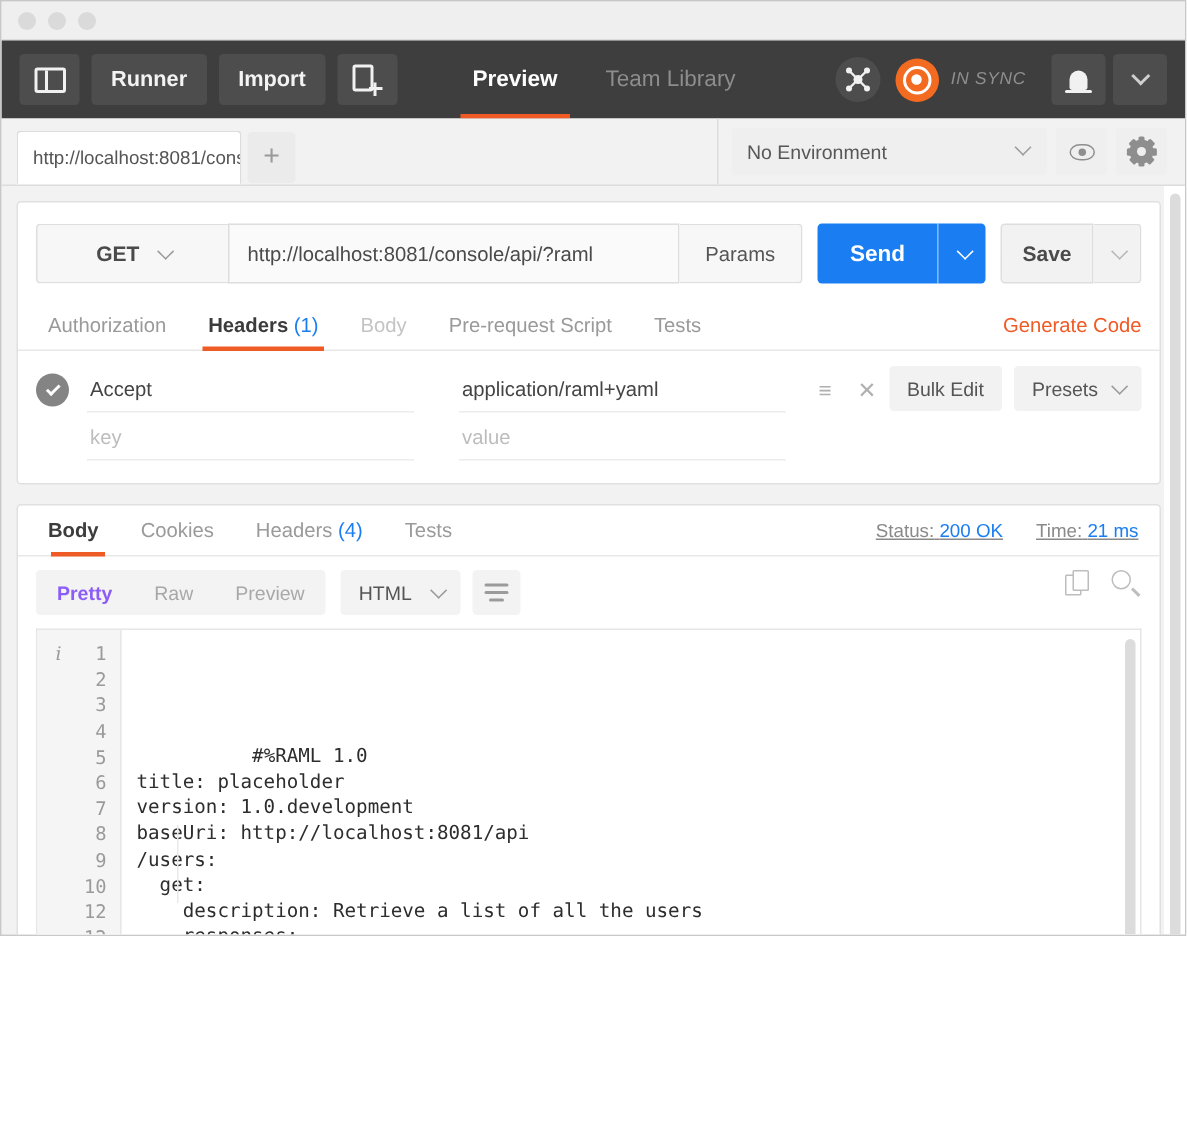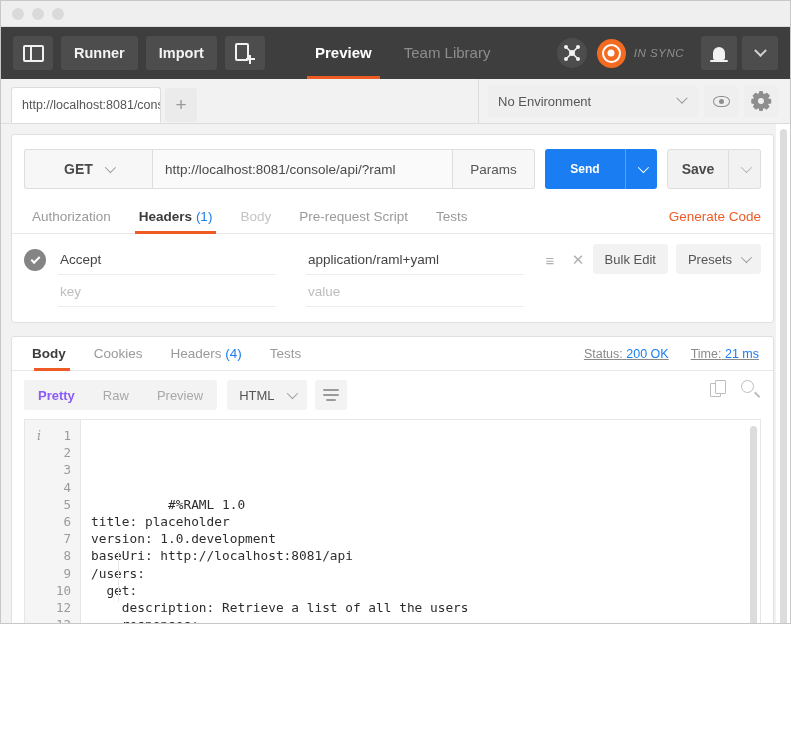--- a/index.html
+++ b/index.html
@@ -288,21 +288,21 @@
     border-left: none;
     border-radius: 0 3px 3px 0;
     display: flex; align-items: center; justify-content: center;
     font-size: 13.5px; color: #555;
     cursor: pointer;
   }
   .send-grp { display: flex; margin-left: 10px; }
   .send-btn {
     height: 40px; width: 80px;
     background: #1a7ef2;
-    color: #fff; font-size: 12px; font-weight: bold;
+    color: #fff; font-size: 15px; font-weight: bold;
     border: none; border-radius: 3px 0 0 3px;
     cursor: pointer;
     font-family: "Liberation Sans", sans-serif;
   }
   .send-caret {
     height: 40px; width: 32px;
     background: #1a7ef2;
     border-left: 1px solid #57a2f5;
     border-radius: 0 3px 3px 0;
     display: flex; align-items: center; justify-content: center;

